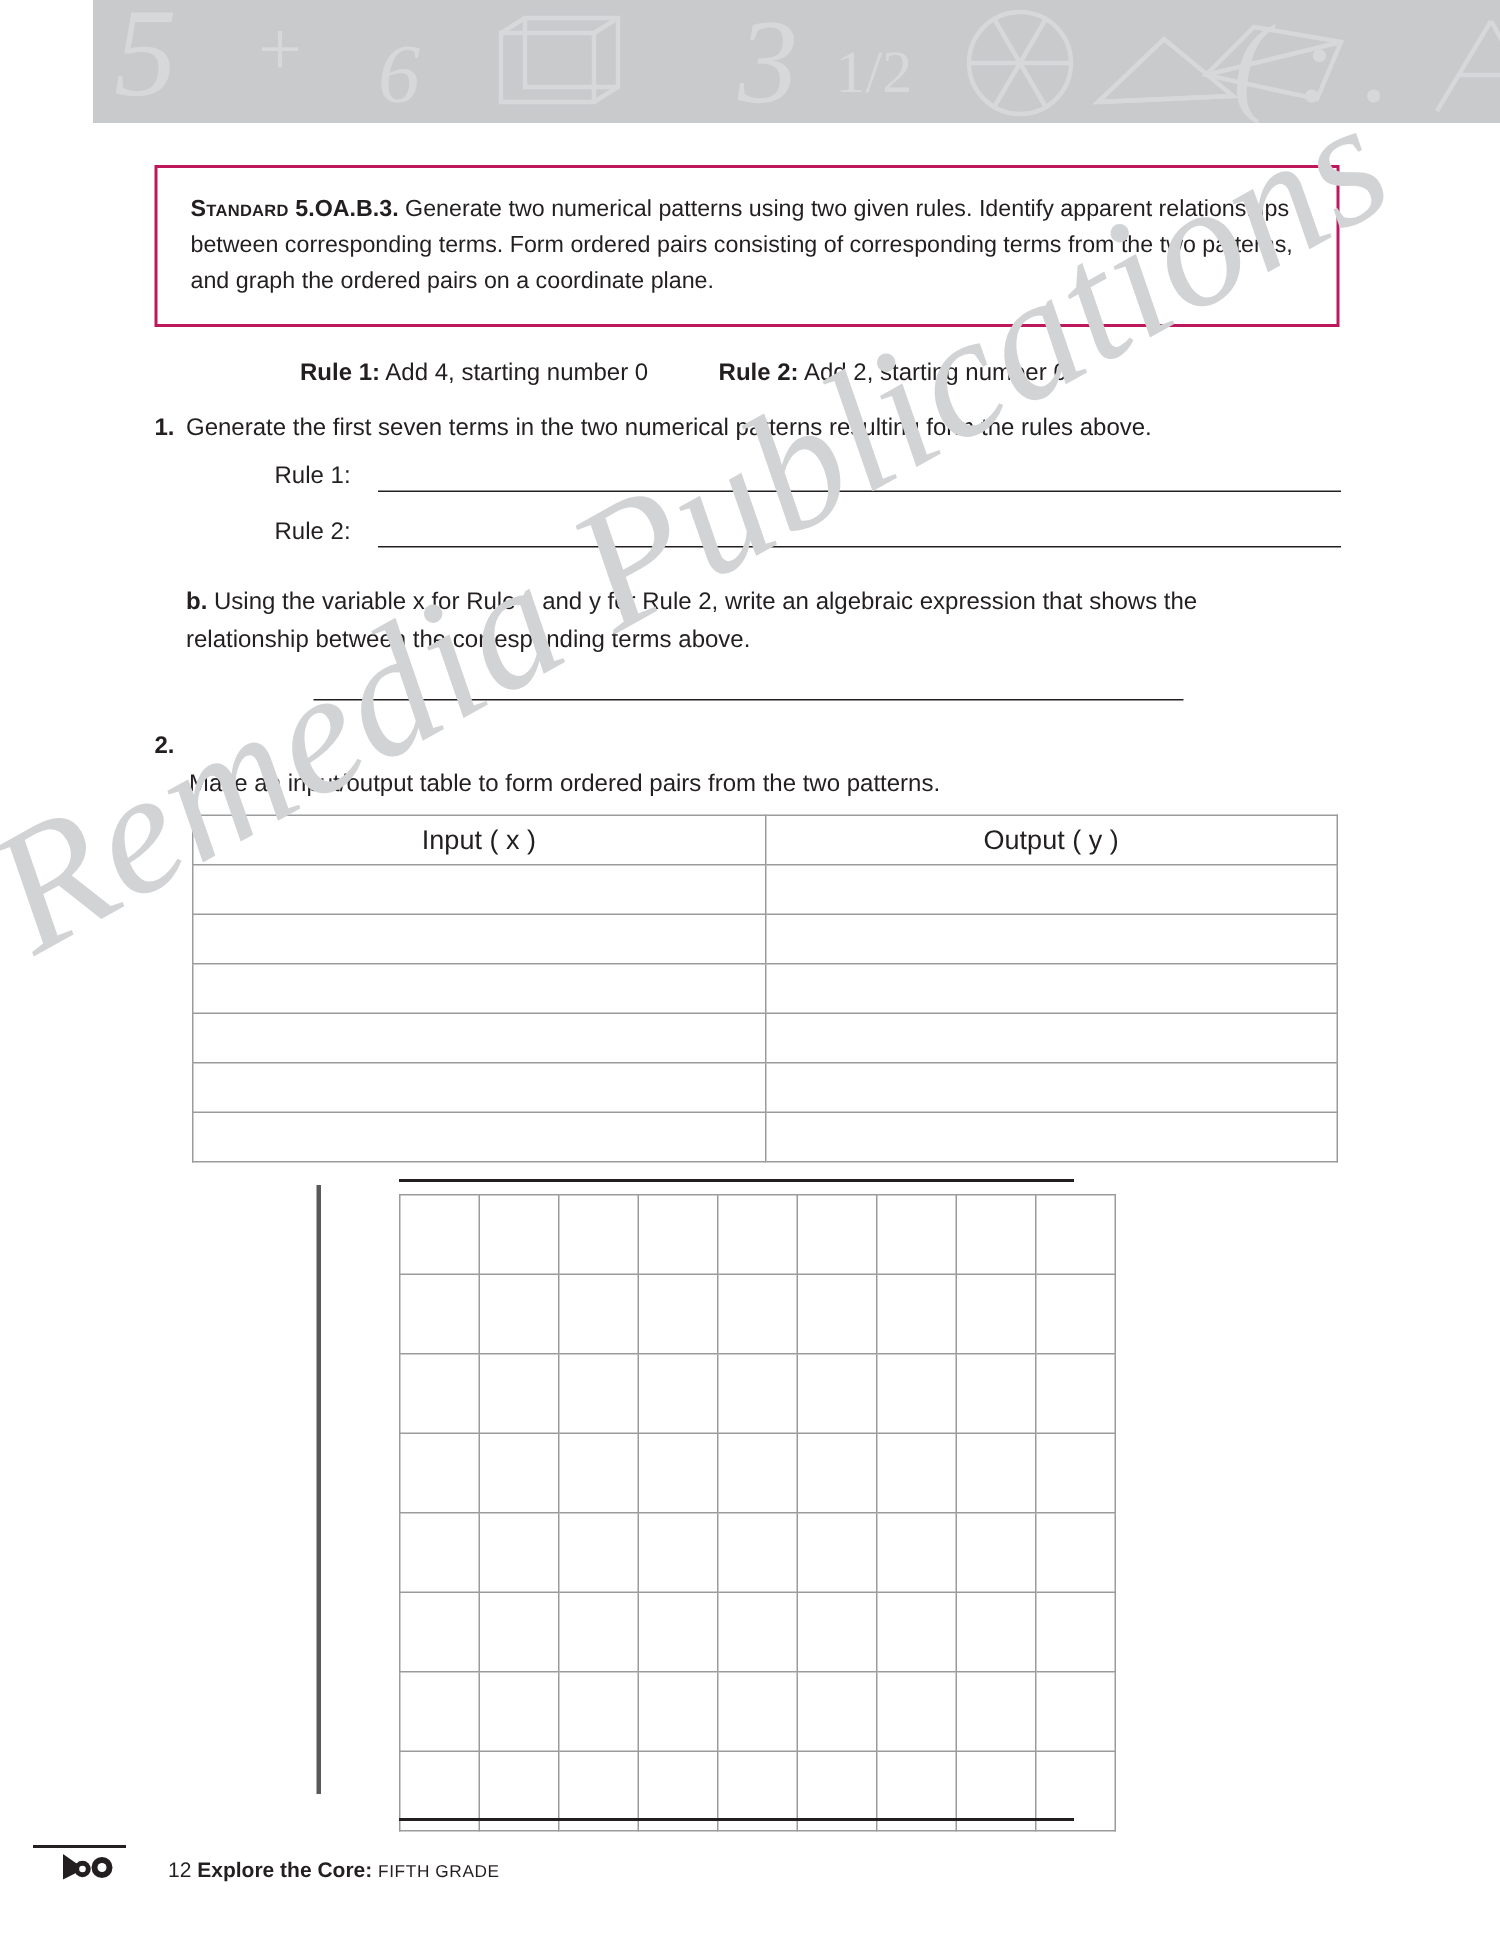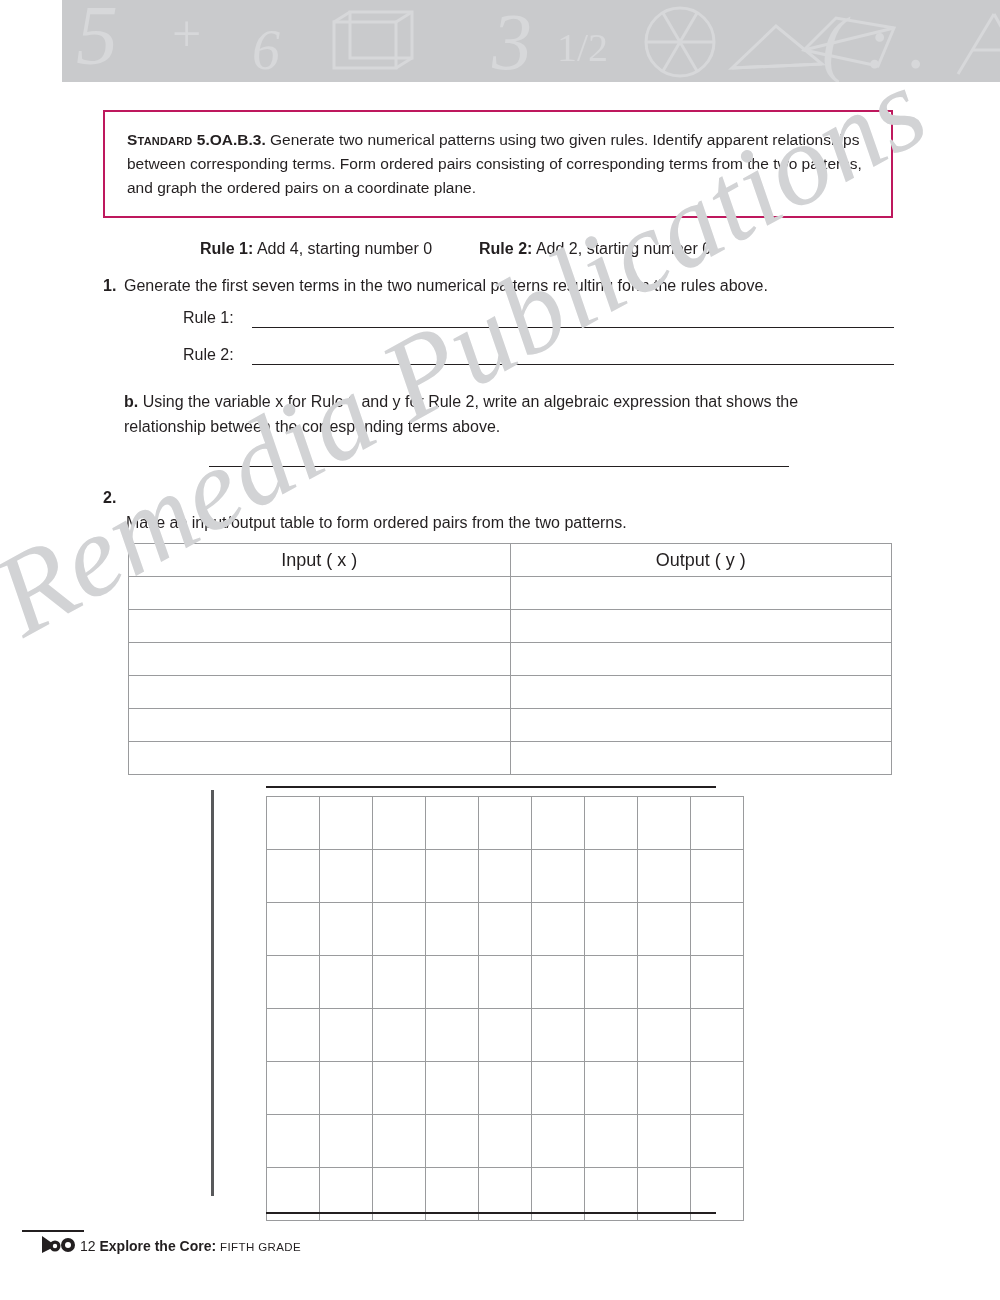--- a/index.html
+++ b/index.html
@@ -183,21 +183,21 @@
   }
   .footer .rule {
     position: absolute; left: 0; top: 0; width: 62px;
     border-bottom: 2px solid #231f20;
   }
   .footer .glasses { position: absolute; left: 20px; top: 4px; }
   .footer .ftext {
     position: absolute; left: 58px; top: 8px;
     font-size: 14px; white-space: nowrap;
   }
-  .footer .ftext .pg { font-weight: normal; }
+  .footer .ftext .pg { font-weight: normal; margin-left: 32px; }
   .footer .ftext .bold { font-weight: bold; }
   .footer .ftext .small { font-size: 11.5px; font-variant: small-caps; letter-spacing: .4px; }
 
   
   .watermark {
     position: absolute;
     left: 95px;
     top: 300px;
     width: 830px;
     height: 720px;

